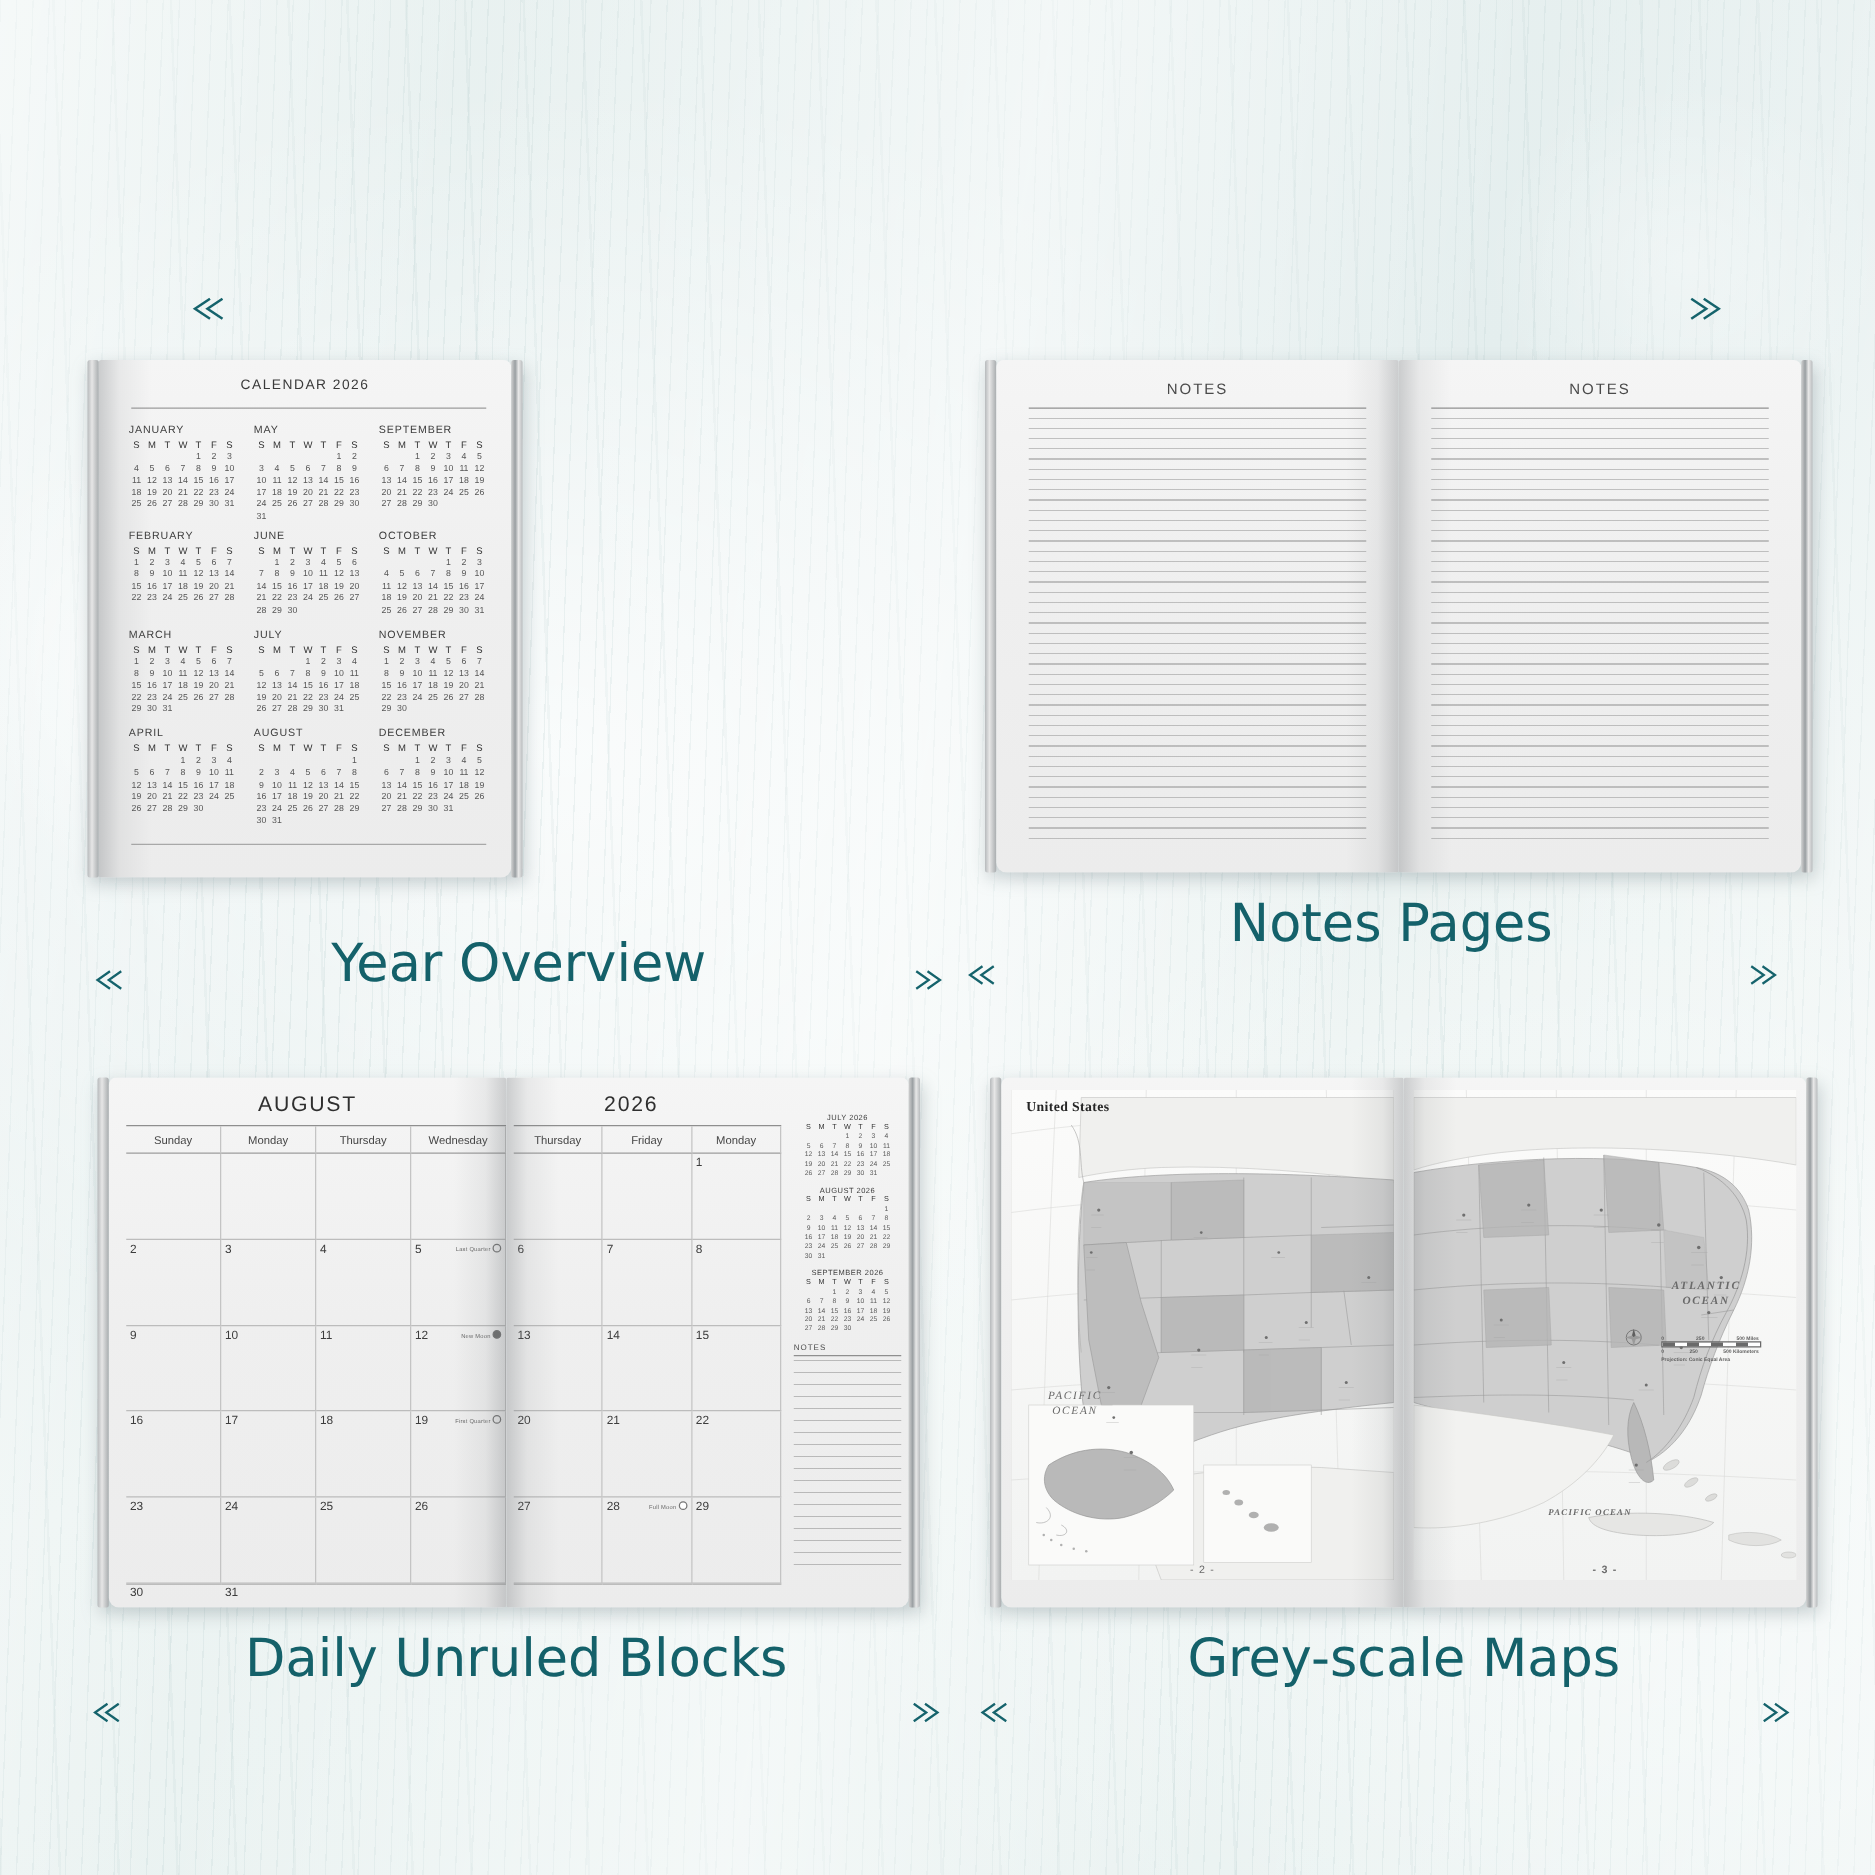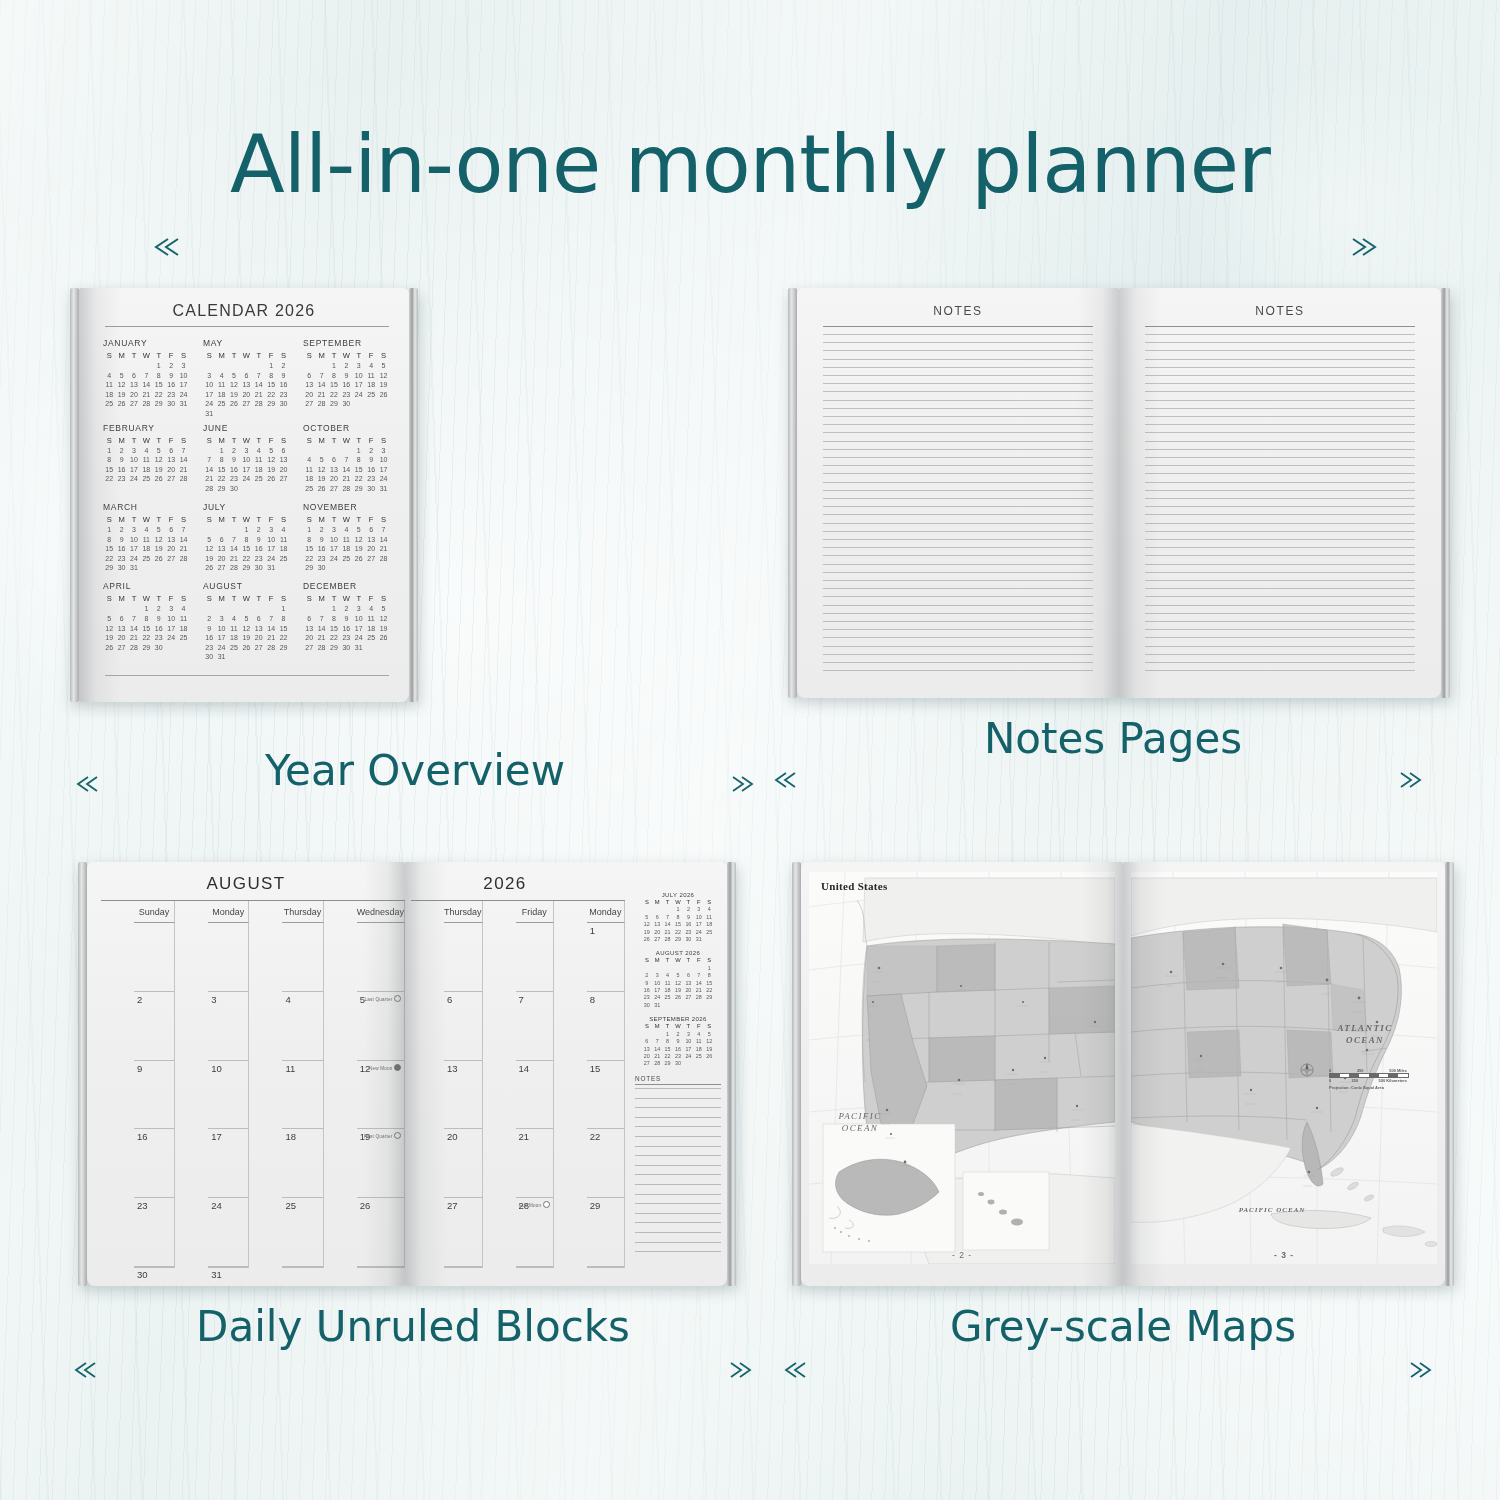--- a/index.html
+++ b/index.html
@@ -65,21 +65,21 @@
   }
   .edge{
     position:relative;width:9px;border-radius:2px;
     background:linear-gradient(90deg,#cfcfcf 0%,#9a9fa2 35%,#e8e8e8 65%,#b9bcbe 100%);
   }
   .edge.l{background:linear-gradient(90deg,#b7babc 0%,#e6e6e6 40%,#a9adaf 100%);}
 
   
   .yo-title{
     position:absolute;left:0;top:14px;width:100%;text-align:center;
-    font-size:16px;letter-spacing:1.2px;color:#3a3a3a;
+    font-size:11px;letter-spacing:1.2px;color:#3a3a3a;
   }
   .yo-titlerule{position:absolute;left:26px;right:20px;top:38px;height:1px;background:#9c9c9c;}
   .yo-botrule{position:absolute;left:26px;right:20px;bottom:26px;height:1px;background:#a8a8a8;}
   .yo-grid{
     position:absolute;left:24px;top:50px;right:16px;bottom:40px;
     display:grid;grid-template-columns:repeat(3,1fr);grid-template-rows:repeat(4,1fr);
     column-gap:10px;row-gap:4px;
   }
   .mini .mname{font-size:8.5px;letter-spacing:.7px;color:#3c3c3c;margin-bottom:2px;}
   .mini table{border-collapse:collapse;}
@@ -99,21 +99,21 @@
     position:absolute;left:26px;right:26px;top:46px;bottom:26px;
     background:repeating-linear-gradient(180deg,
       rgba(150,150,150,.55) 0px, rgba(150,150,150,.55) 1px,
       rgba(0,0,0,0) 1px, rgba(0,0,0,0) 8.2px);
   }
 
   
   .mo-head{position:absolute;top:12px;font-size:17px;color:#2f2f2f;letter-spacing:1.4px;}
   .mo-rule{position:absolute;height:1px;background:#8e8e8e;}
   .mo-grid{position:absolute;display:grid;}
-  .mo-cell{border-right:1px solid #c4c4c4;border-bottom:1px solid #bcbcbc;position:relative;box-sizing:border-box;margin-left:33px;}
+  .mo-cell{border-right:1px solid #c4c4c4;border-bottom:1px solid #bcbcbc;position:relative;box-sizing:border-box;}
   .mo-cell.dowh{
     border-bottom:1px solid #9d9d9d;text-align:center;font-size:9px;color:#454545;
     line-height:22px;height:22px;
   }
   .mo-num{position:absolute;left:3px;top:2px;font-size:9.5px;color:#3d3d3d;}
   .moon{position:absolute;right:3px;top:3px;font-size:4.6px;color:#6b6b6b;white-space:nowrap;letter-spacing:.2px;}
   .moon .glyph{display:inline-block;width:5px;height:5px;border:.6px solid #757575;border-radius:50%;vertical-align:-1px;margin-left:1.5px;}
   .moon .glyph.full{background:#fff;}
   .moon .glyph.new{background:#6e6e6e;}
 
@@ -147,21 +147,20 @@
   svg{display:block;}
 </style>
 </head>
 <body>
 
 <div id="stage">
   <div class="wash w1"></div>
   <div class="wash w2"></div>
   <div class="wash w3"></div>
 
-  <div id="headline">All-in-one monthly planner</div>
 
   <div class="hdr-rule">
     <svg width="1235" height="18" viewBox="0 0 1235 18">
       <defs>
         <linearGradient id="gh" x1="0" x2="1">
           <stop offset="0" stop-color="#15636c"></stop>
             <stop offset="0.5" stop-color="#8fc0c2"></stop>
           <stop offset="1" stop-color="#15636c"></stop>
         </linearGradient>
       </defs>

